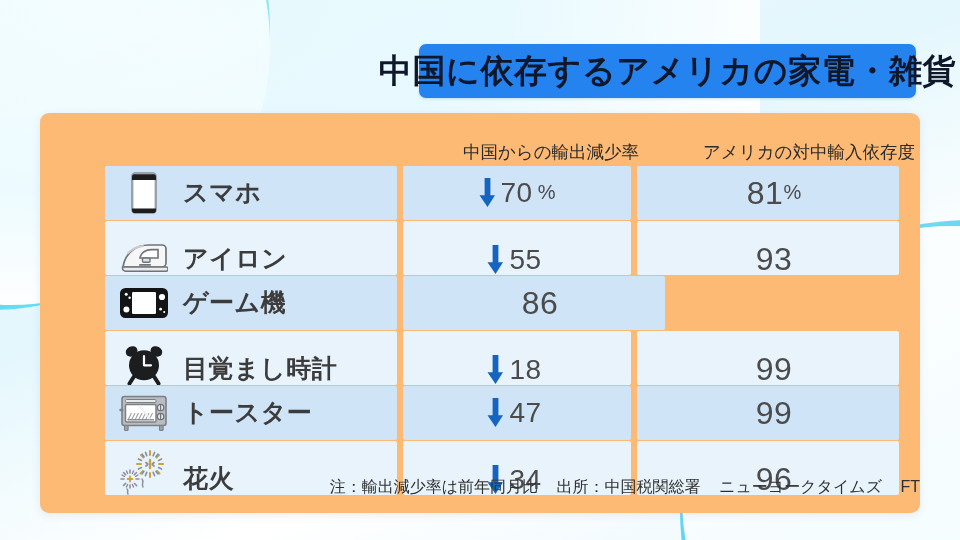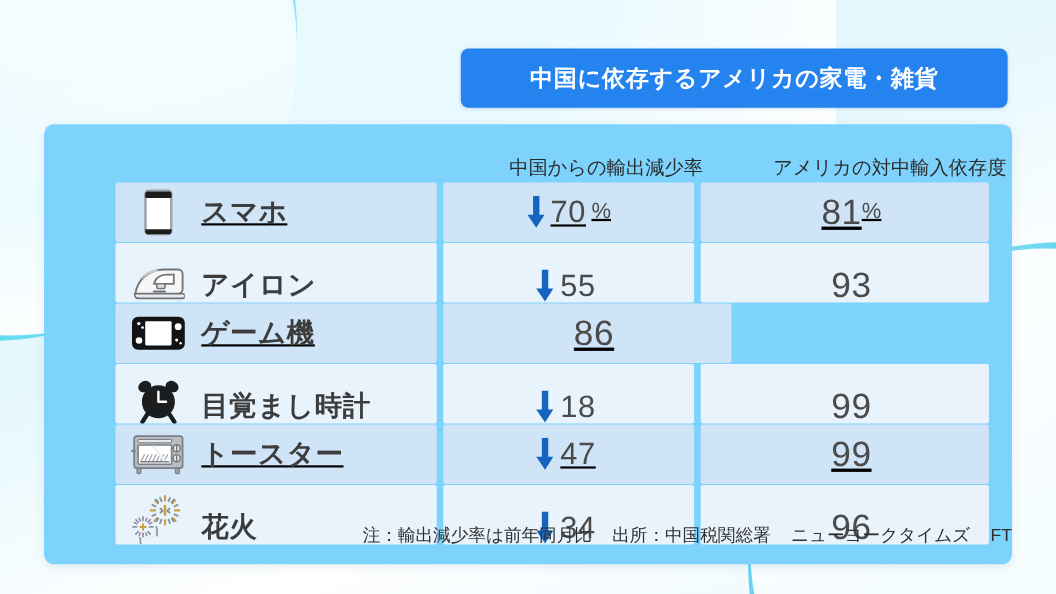--- a/index.html
+++ b/index.html
@@ -45,28 +45,28 @@
 
   
   #title-banner{
     position:absolute;left:419px;top:44px;width:497px;height:54px;
     background:#2583f0;border-radius:7px;
     display:flex;align-items:center;justify-content:center;
     box-shadow:0 1px 3px rgba(20,80,160,.18);
     z-index:5;
   }
   #title-banner .t{
-    color:#ffffff;font-size:21px;font-weight:bold;letter-spacing:.6px;
+    color:#0f172a;font-size:33px;font-weight:bold;letter-spacing:.6px;
     white-space:nowrap;
   }
 
   
   #card{
     position:absolute;left:40px;top:113px;width:880px;height:400px;
-    background:#7dd3fc;border-radius:9px;
+    background:#fdba74;border-radius:9px;
     box-shadow:0 2px 9px rgba(40,90,140,.10);
     z-index:4;
   }
 
   
   #col-headers{
     position:absolute;left:105px;top:19px;width:770px;height:34px;
     display:flex;align-items:flex-end;
   }
   .hdr-spacer{width:292px;flex:0 0 292px;}
@@ -88,21 +88,21 @@
     border-radius:2px;
   }
   .cell.num-cell{
     width:228px;flex:0 0 228px;margin-left:6px;
     justify-content:center;border-radius:2px;
   }
   .cell.dep-cell{
     width:250px;flex:0 0 250px;margin-left:6px;
     justify-content:center;border-radius:2px;padding-left:12px;
   }
-  .row.odd .cell{background:#cfe4f6;text-decoration:underline;}
+  .row.odd .cell{background:#cfe4f6;}
   .row.even .cell{background:#e8f3fc;align-items:flex-end;}
 
   .icon-box{
     width:78px;flex:0 0 78px;display:flex;align-items:center;justify-content:center;
   }
   .item-label{
     font-size:25px;font-weight:bold;color:#3c3c3c;letter-spacing:.5px;white-space:nowrap;
   }
 
   .numwrap{display:flex;align-items:center;gap:5px;}

